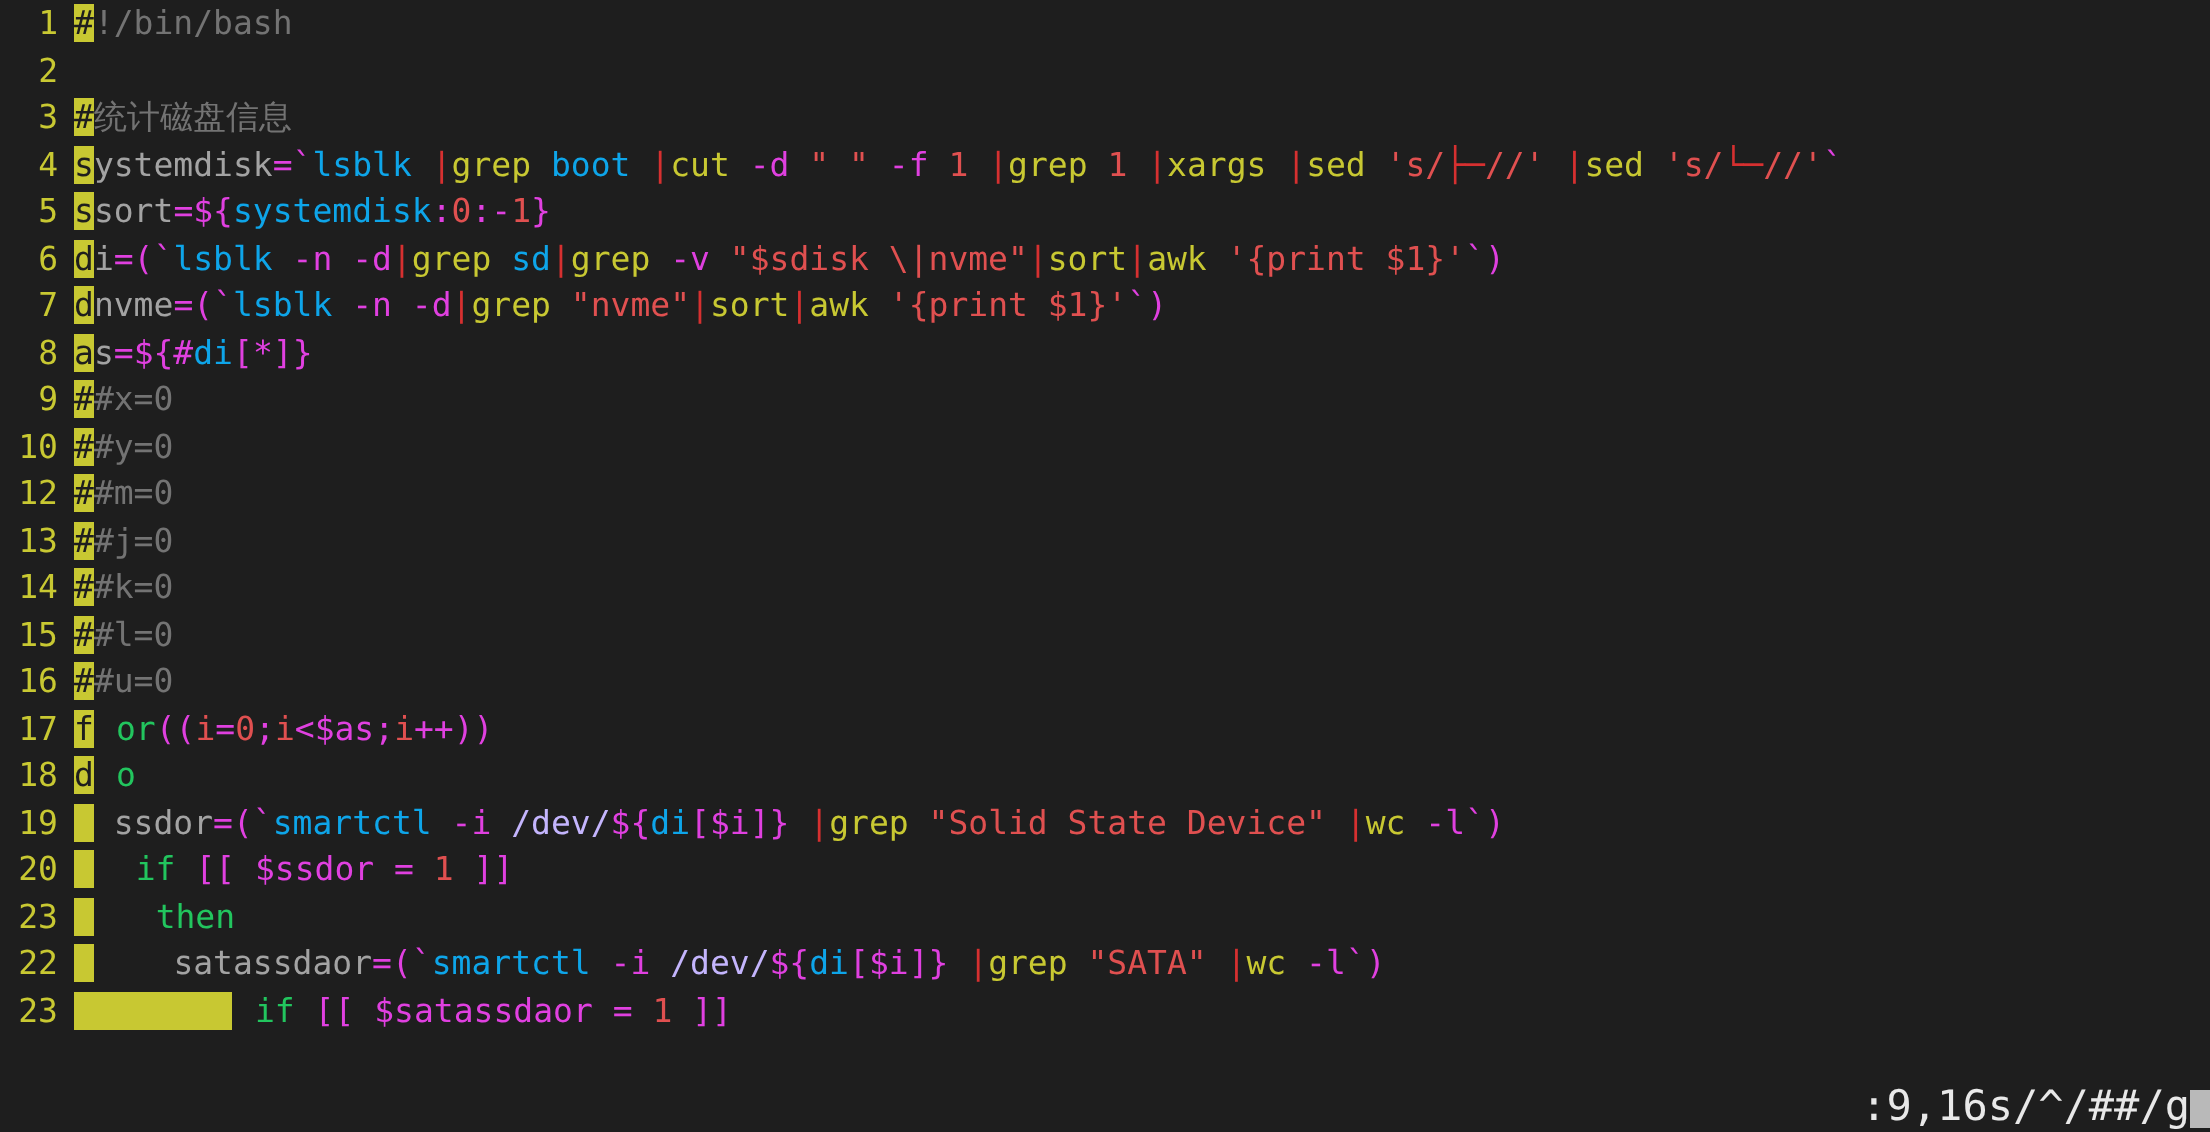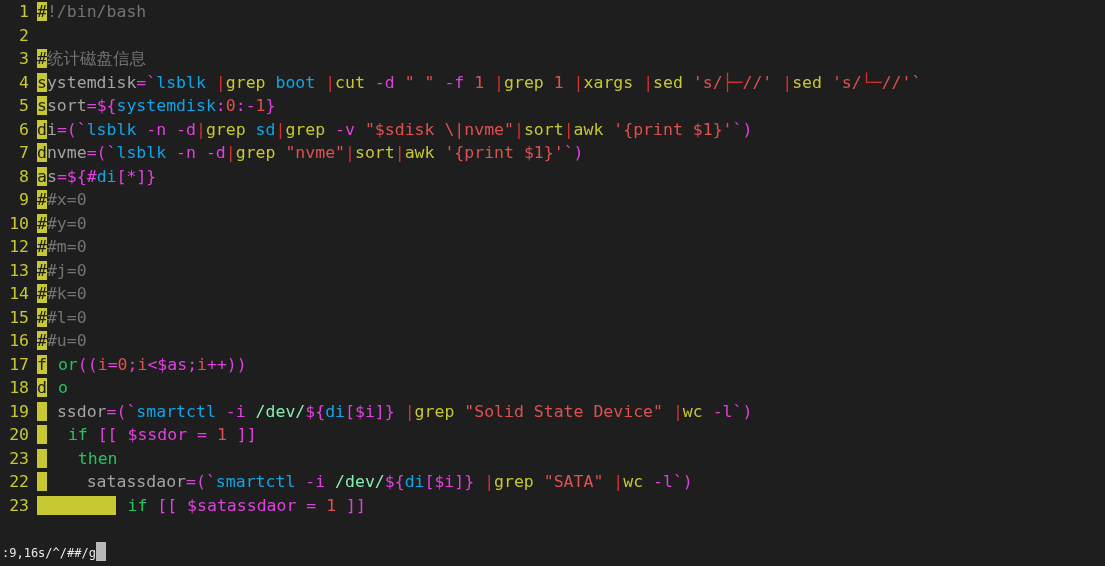--- a/index.html
+++ b/index.html
@@ -59,44 +59,45 @@
   .pipe     { color: #d63030; }           
   .grep     { color: #c8c832; }           
   .str      { color: #e05050; }           
   .sq       { color: #e05050; }           
   .num      { color: #e05050; }
   .kw       { color: #22c55e; padding-left: 11px; }           
   .flag     { color: #e040e0; }
   .brk      { color: #e040e0; }
   .dollar   { color: #e040e0; }
   .plain    { color: #d9d9d9; }
-  .path     { color: #86efac; }
+  .path     { color: #c4b5fd; }
   .tick     { color: #e040e0; }
   .box      { color: #d63030; }
   .ivar     { color: #e05050; }
 
   
   .hl {
     background: #c8c832;
     color: #1e1e1e;
   }
   .hl.blankcell { color: transparent; }
 
   #cmdline {
     position: absolute;
     left: 0;
     top: 540px;
     height: 26px;
     line-height: 26px;
     width: 1105px;
-    font-size: 12px;
+    font-size: 21px;
     color: #e8e8e8;
     white-space: pre;
     padding-left: 2px;
     box-sizing: border-box;
+    text-align: right;
   }
   .cursor {
     display: inline-block;
     width: 10px;
     height: 19px;
     background: #b9b9b9;
     vertical-align: -4px;
   }
   #watermark {
     position: absolute;

